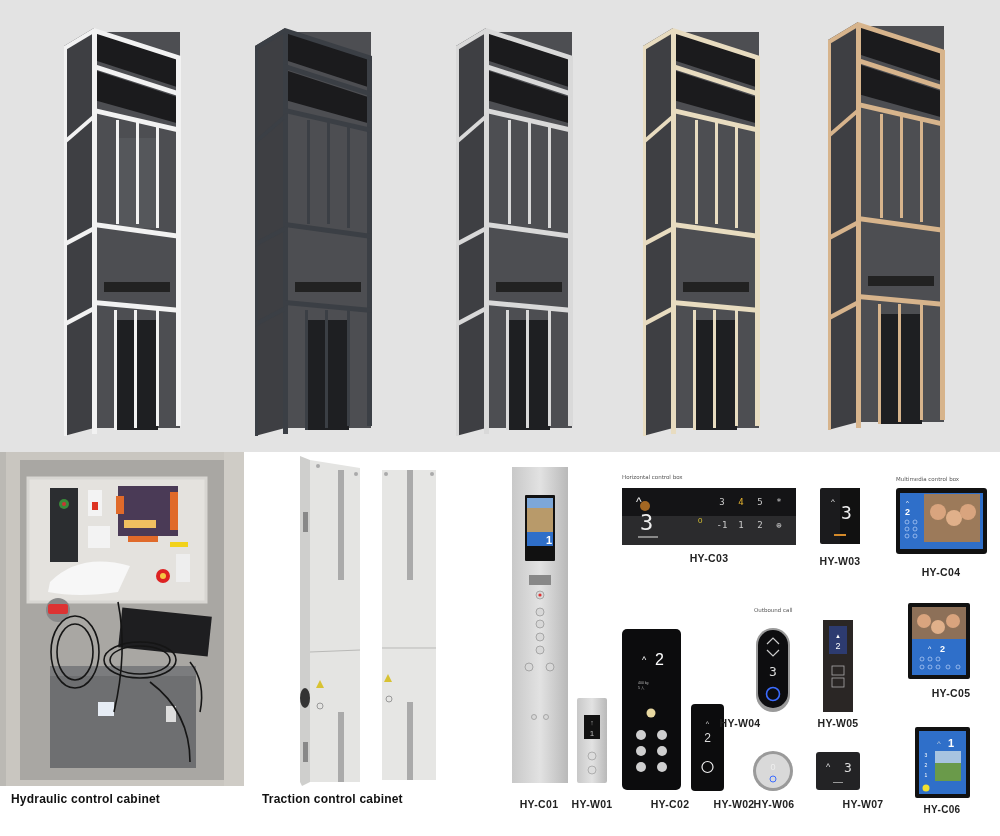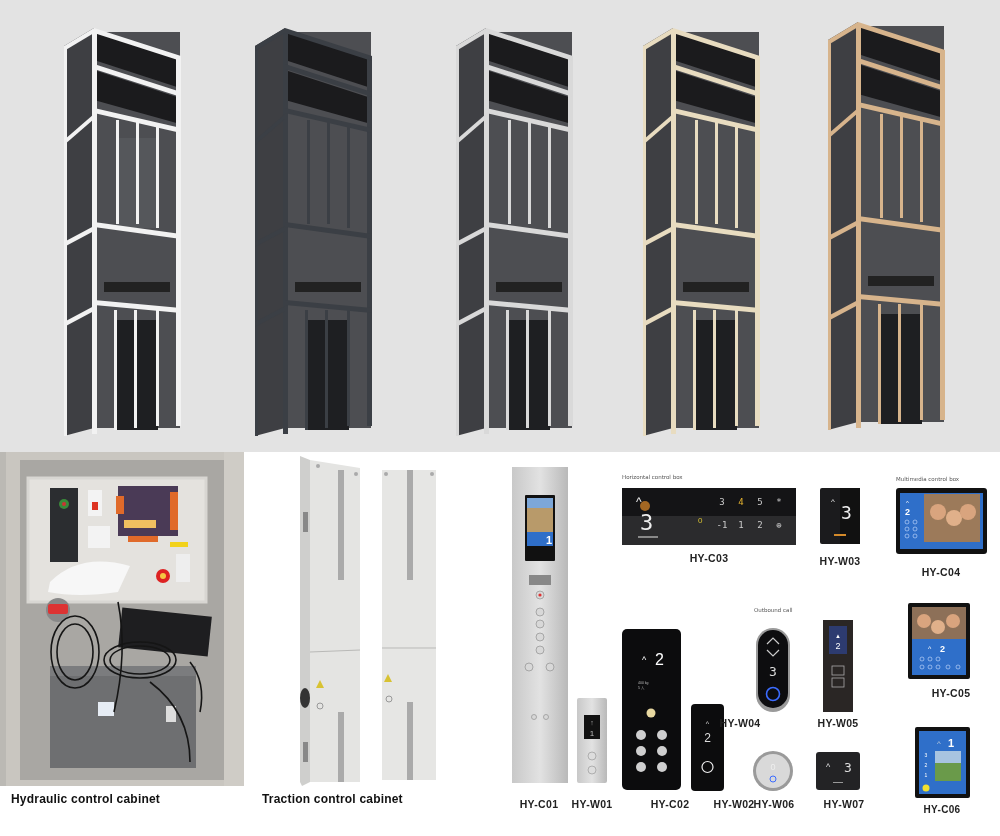--- a/index.html
+++ b/index.html
@@ -428,21 +428,21 @@
 <div class="label" style="left:774px; top:798px;">HY-W06</div>
 
 <div class="prod" style="left:816px; top:752px; width:44px; height:38px;">
   <svg viewBox="0 0 44 38">
     <rect x="0" y="0" width="44" height="38" rx="3" fill="#232325"></rect>
     <text x="10" y="18" font-size="9" fill="#ddd">^</text>
     <text x="28" y="20" font-size="13" fill="#ddd" font-family="DejaVu Sans Mono, monospace">3</text>
     <rect x="17" y="30" width="10" height="1" fill="#999"></rect>
   </svg>
 </div>
-<div class="label" style="left:844px; top:798px;">HY-W07</div>
+<div class="label" style="left:863px; top:798px;">HY-W07</div>
 
 <div class="prod" style="left:908px; top:603px; width:62px; height:76px;">
   <svg viewBox="0 0 62 76">
     <rect x="0" y="0" width="62" height="76" rx="2" fill="#111"></rect>
     <rect x="4" y="4" width="54" height="68" fill="#2f6fc9"></rect>
     <rect x="4" y="4" width="54" height="32" fill="#8d7058"></rect>
     <circle cx="16" cy="18" r="7" fill="#d9a47e"></circle>
       <circle cx="30" cy="24" r="7" fill="#e0b08a"></circle>
       <circle cx="45" cy="18" r="7" fill="#d9a47e"></circle>
     <text x="20" y="48" font-size="7" fill="#fff">^</text>

